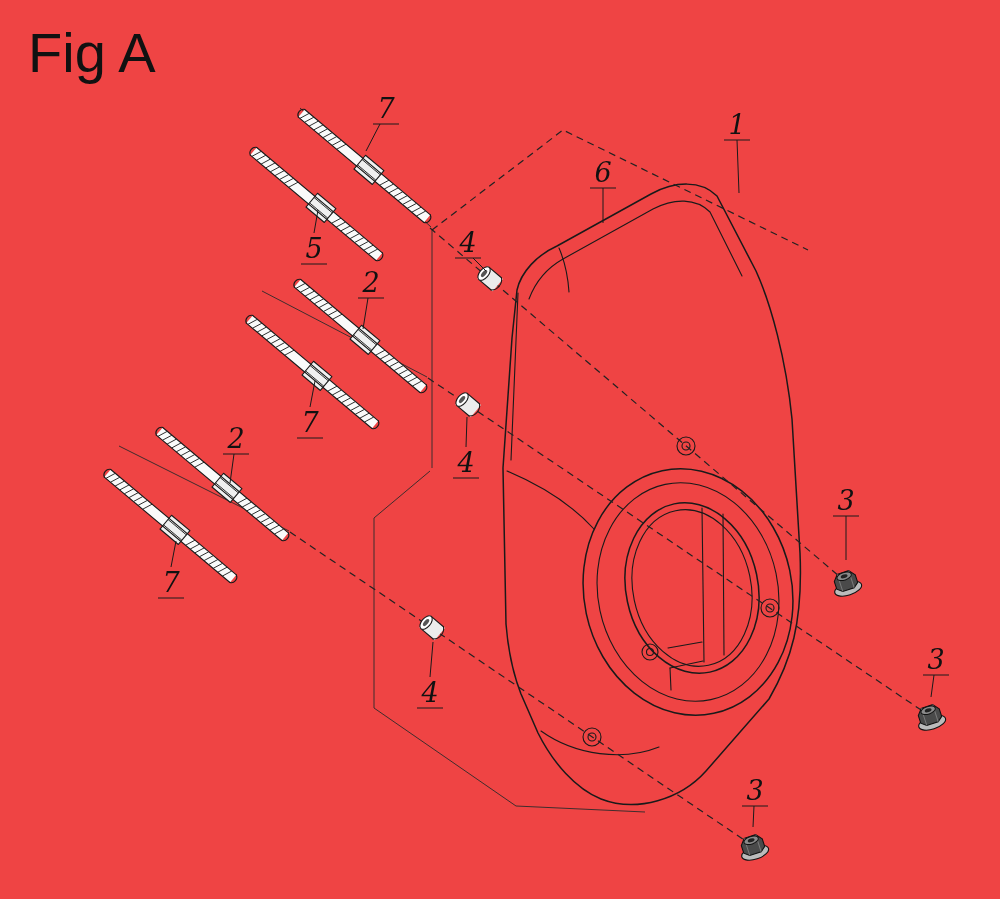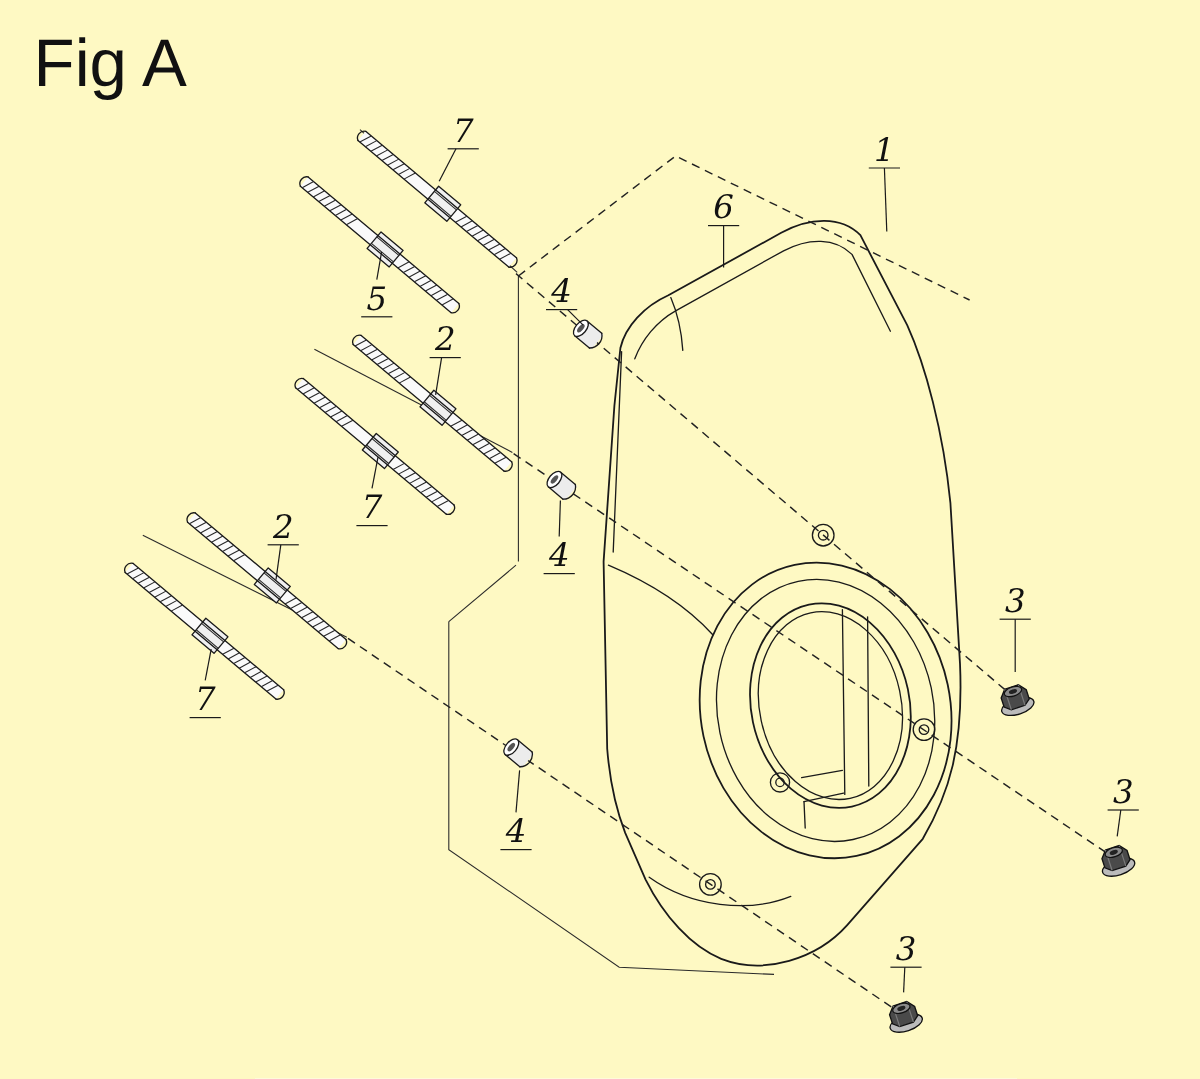--- a/index.html
+++ b/index.html
@@ -1,16 +1,16 @@
 <!DOCTYPE html>
 <html><head>
 <meta charset="utf-8">
 <style>
   html,body{margin:0;padding:0;background:#ffffff;}
-  .stage{position:relative;width:1000px;height:899px;background:#fef9c3;overflow:hidden;}
+  .stage{position:relative;width:1000px;height:899px;background:#ef4444;overflow:hidden;}
   svg{display:block;}
   .ln{stroke:#1a1a1a;fill:none;stroke-width:1.5;stroke-linecap:round;stroke-linejoin:round;}
   .ln2{stroke:#1a1a1a;fill:none;stroke-width:1.1;stroke-linecap:round;stroke-linejoin:round;}
   .thin{stroke:#2a2a2a;fill:none;stroke-width:0.9;}
   .dash{stroke:#222222;fill:none;stroke-width:1.2;stroke-dasharray:7 5;}
   .leader{stroke:#1a1a1a;fill:none;stroke-width:1;}
   .callout{font-family:"DejaVu Serif",serif;font-style:italic;font-size:27px;fill:#111111;text-anchor:middle;}
   .figtitle{font-family:"Liberation Sans",sans-serif;font-size:56px;fill:#111111;}
 </style>
 </head>

